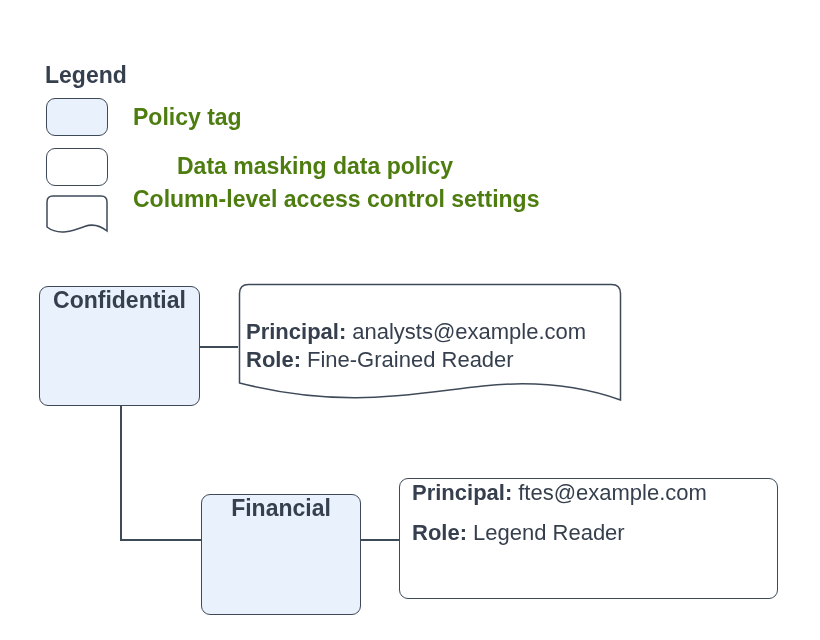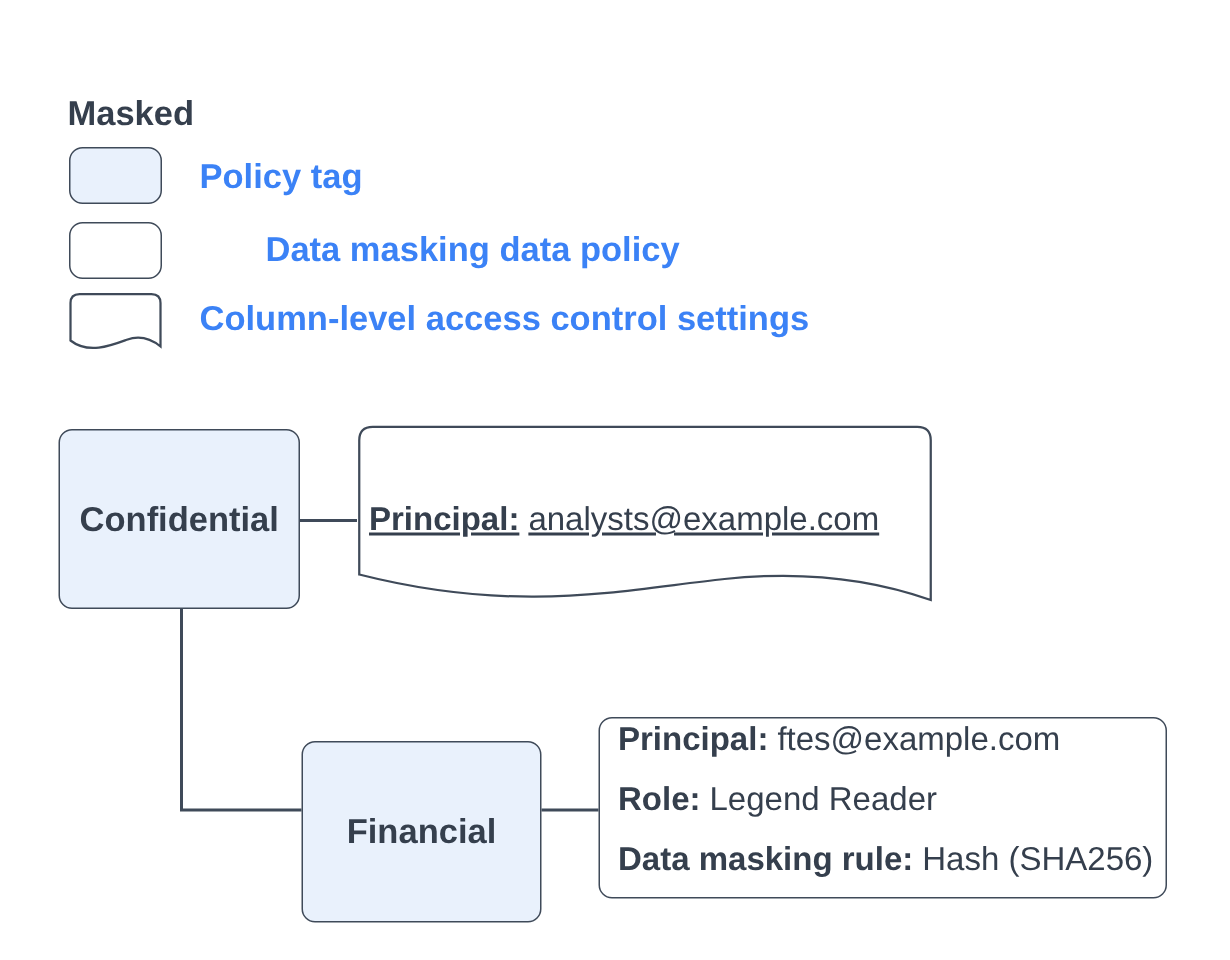--- a/index.html
+++ b/index.html
@@ -20,39 +20,39 @@
   
   .legend-title {
     left: 45px; top: 62px;
     font-size: 23px; font-weight: bold;
     color: #353f4d;
     white-space: nowrap;
   }
   .legend-label {
     left: 133px;
     font-size: 23px; font-weight: bold;
-    color: #3b82f6;
+    color: #4d7c0f;
     white-space: nowrap;
     line-height: 26px;
   }
   .swatch-rect {
     width: 62px; height: 38px;
     border: 1.5px solid #3f4a59;
     border-radius: 9px;
   }
   .swatch-blue  { background: #e9f1fc; }
   .swatch-white { background: #ffffff; }
 
   
   .policy-node {
     background: #e9f1fc;
     border: 1.5px solid #3f4a59;
     border-radius: 9px;
     display: flex;
-    align-items: center;
+    align-items: flex-start;
     justify-content: center;
     font-size: 23px;
     font-weight: bold;
     color: #353f4d;
   }
 
   .policy-box {
     background: #ffffff;
     border: 1.5px solid #3f4a59;
     border-radius: 9px;
@@ -82,66 +82,66 @@
   .connector { background: #3f4a59; }
 
   
   svg { display: block; }
 </style>
 </head>
 <body>
 
 <div class="canvas">
 
-  <div class="abs legend-title">Masked</div>
+  <div class="abs legend-title">Legend</div>
 
   <div class="abs swatch-rect swatch-blue" style="left:46px; top:98px;"></div>
   <div class="abs legend-label" style="top:104px;">Policy tag</div>
 
   <div class="abs swatch-rect swatch-white" style="left:46px; top:148px;"></div>
   <div class="abs legend-label" style="top:153px;margin-left:44px;">Data masking data policy</div>
 
   <div class="abs" style="left:46px; top:195px; width:62px; height:44px;">
     <svg width="62" height="44" viewBox="0 0 62 44">
       <path d="M 7 1 L 55 1 Q 61 1 61 7 L 61 36 C 53 29.5, 45.5 29, 38.5 31.5 C 29 35, 13 41.5, 1 32 L 1 7 Q 1 1 7 1 Z" fill="#ffffff" stroke="#3f4a59" stroke-width="1.5"></path>
     </svg>
   </div>
-  <div class="abs legend-label" style="top:199px;">Column-level access control settings</div>
+  <div class="abs legend-label" style="top:186px;">Column-level access control settings</div>
 
   <div class="abs connector" style="left:200px; top:346px; width:38px; height:1.5px;"></div>
 
   <div class="abs connector" style="left:120px; top:406px; width:1.5px; height:134px;"></div>
   <div class="abs connector" style="left:120px; top:539px; width:81px; height:1.5px;"></div>
 
   <div class="abs connector" style="left:361px; top:539px; width:38px; height:1.5px;"></div>
 
   <div class="abs policy-node" style="left:39px; top:286px; width:161px; height:120px;">
     <span>Confidential</span>
   </div>
 
   <div class="abs" style="left:238px; top:283px; width:385px; height:130px;">
     <svg width="385" height="130" viewBox="0 0 385 130">
       <path d="M 10.5 1.5 L 373.5 1.5 Q 382.5 1.5 382.5 10.5 L 382.5 117 C 340 102, 292 98, 245 103 C 178 110, 108 127, 1.5 100 L 1.5 10.5 Q 1.5 1.5 10.5 1.5 Z" fill="#ffffff" stroke="#3f4a59" stroke-width="1.5"></path>
     </svg>
   </div>
-  <div class="abs detail-text" style="left:246px; top:285px; width:370px; height:122px;text-decoration:underline;">
+  <div class="abs detail-text" style="left:246px; top:285px; width:370px; height:122px;">
     <div class="detail-line">
       <span class="lbl">Principal:</span><span>analysts@example.com</span>
+    </div>
+    <div class="detail-line">
+      <span class="lbl">Role:</span><span>Fine-Grained Reader</span>
     </div>
   </div>
 
   <div class="abs policy-node" style="left:201px; top:494px; width:160px; height:121px;">
     <span>Financial</span>
   </div>
 
   <div class="abs policy-box" style="left:399px; top:478px; width:379px; height:121px;">
     <div class="detail-line">
       <span class="lbl">Principal:</span><span>ftes@example.com</span>
     </div>
     <div class="detail-line">
       <span class="lbl">Role:</span><span>Legend Reader</span>
     </div>
-    <div class="detail-line">
-      <span class="lbl">Data masking rule:</span><span>Hash (SHA256)</span>
-    </div>
   </div>
 
 </div>
 
 </body></html>

